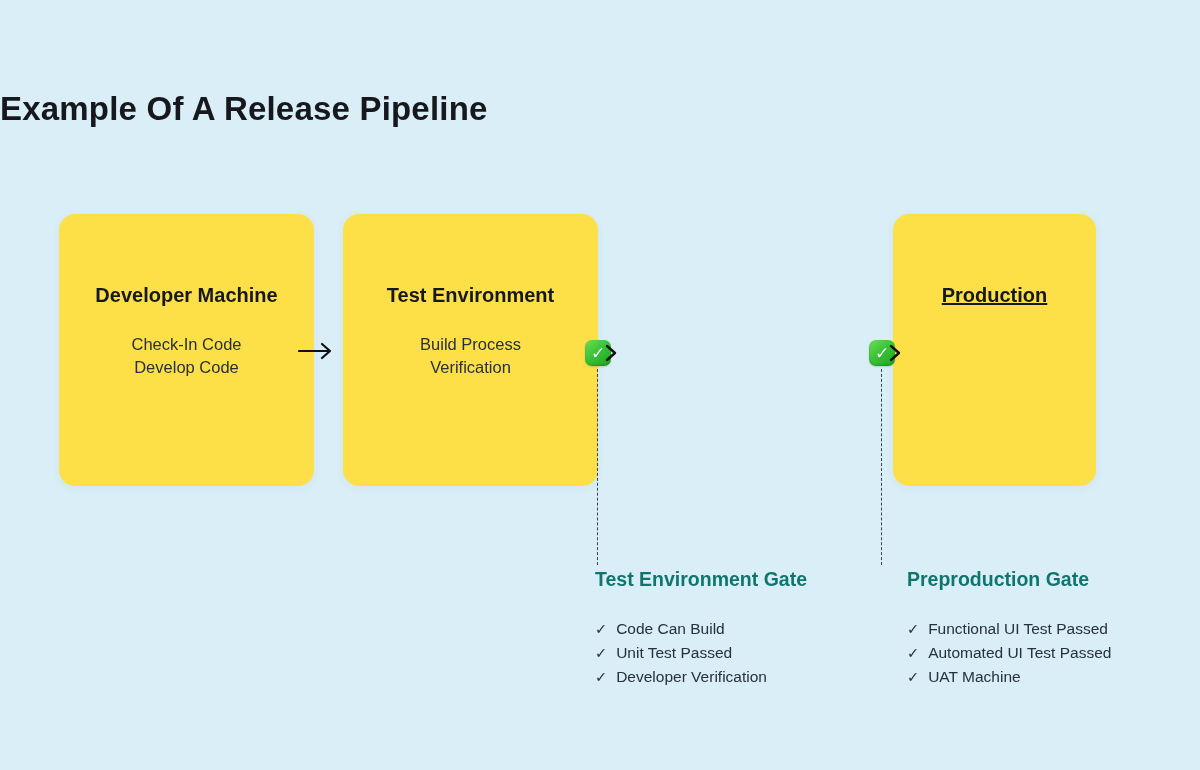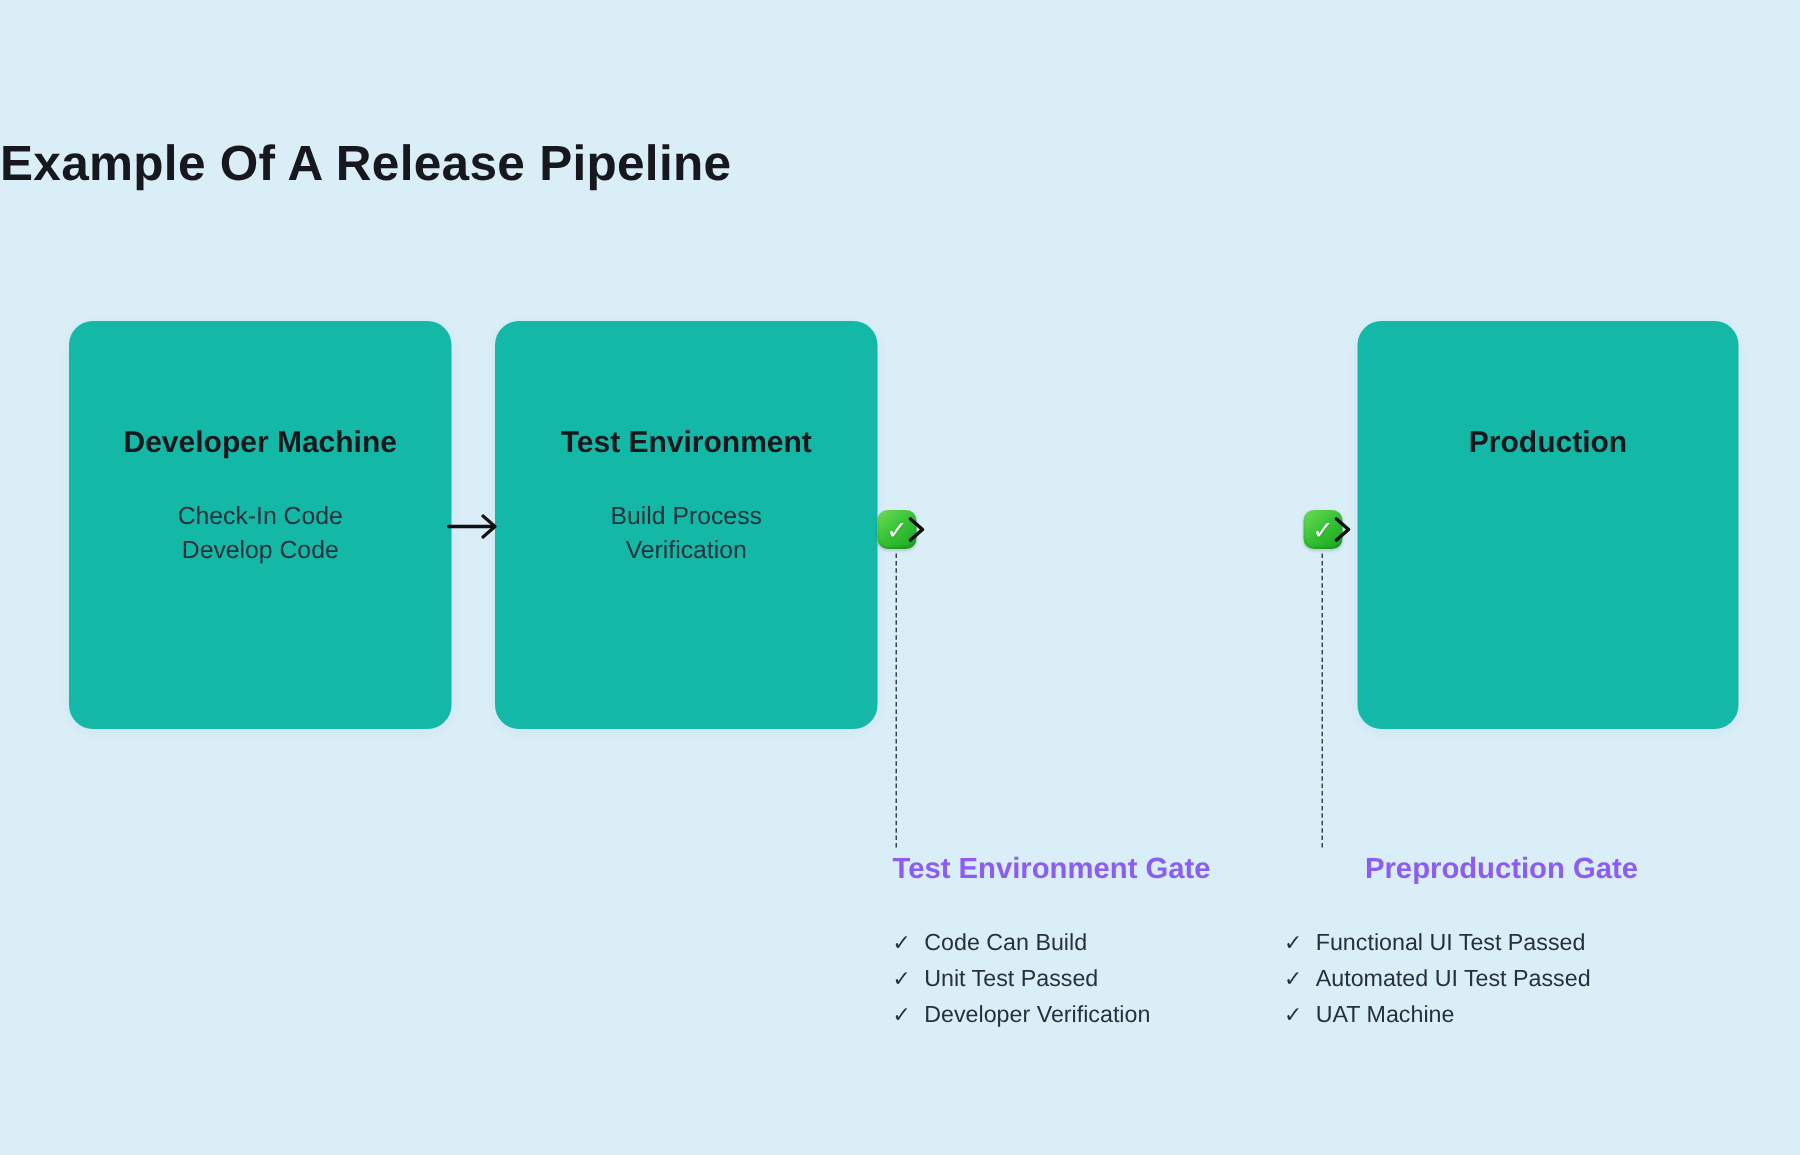--- a/index.html
+++ b/index.html
@@ -21,42 +21,43 @@
     font-weight: 700;
     letter-spacing: 0.2px;
     color: #16181d;
   }
 
   .stage-card {
     position: absolute;
     top: 214px;
     width: 255px;
     height: 272px;
-    background: #14b8a6;
+    background: #fde047;
     border-radius: 16px;
     box-shadow: 0 2px 8px rgba(40, 80, 110, 0.05);
     text-align: center;
     padding-top: 70px;
+    margin-left: 13px;
   }
   .stage-card .stage-title {
     font-size: 20px;
     font-weight: 700;
     color: #16181d;
     margin-bottom: 26px;
   }
   .stage-card .stage-line {
     font-size: 16.5px;
     line-height: 23px;
     color: #27303b;
   }
 
   .card-1 { left: 46px; }
   .card-2 { left: 330px; }
   .card-3 { left: 614px; }
-  .card-4 { left: 905px; width: 254px; }
+  .card-4 { left: 880px; width: 203px; text-decoration: underline; }
 
   .flow-arrow {
     position: absolute;
     top: 340px;
     left: 298px;
     width: 38px;
     height: 22px;
   }
 
   .gate-emoji {
@@ -99,25 +100,25 @@
   }
   .dashed-line-1 { left: 597px; }
   .dashed-line-2 { left: 881px; }
 
   .gate-block {
     position: absolute;
     top: 568px;
     width: 290px;
   }
   .gate-block-1 { left: 595px; }
-  .gate-block-2 { left: 856px; text-align: center; }
+  .gate-block-2 { left: 907px; }
   .gate-heading {
     font-size: 19.5px;
     font-weight: 700;
-    color: #8b5cf6;
+    color: #0f766e;
     margin-bottom: 26px;
   }
   .checklist-item {
     display: flex;
     align-items: baseline;
     gap: 9px;
     font-size: 15.5px;
     line-height: 23.2px;
     color: #27303b;
   }

